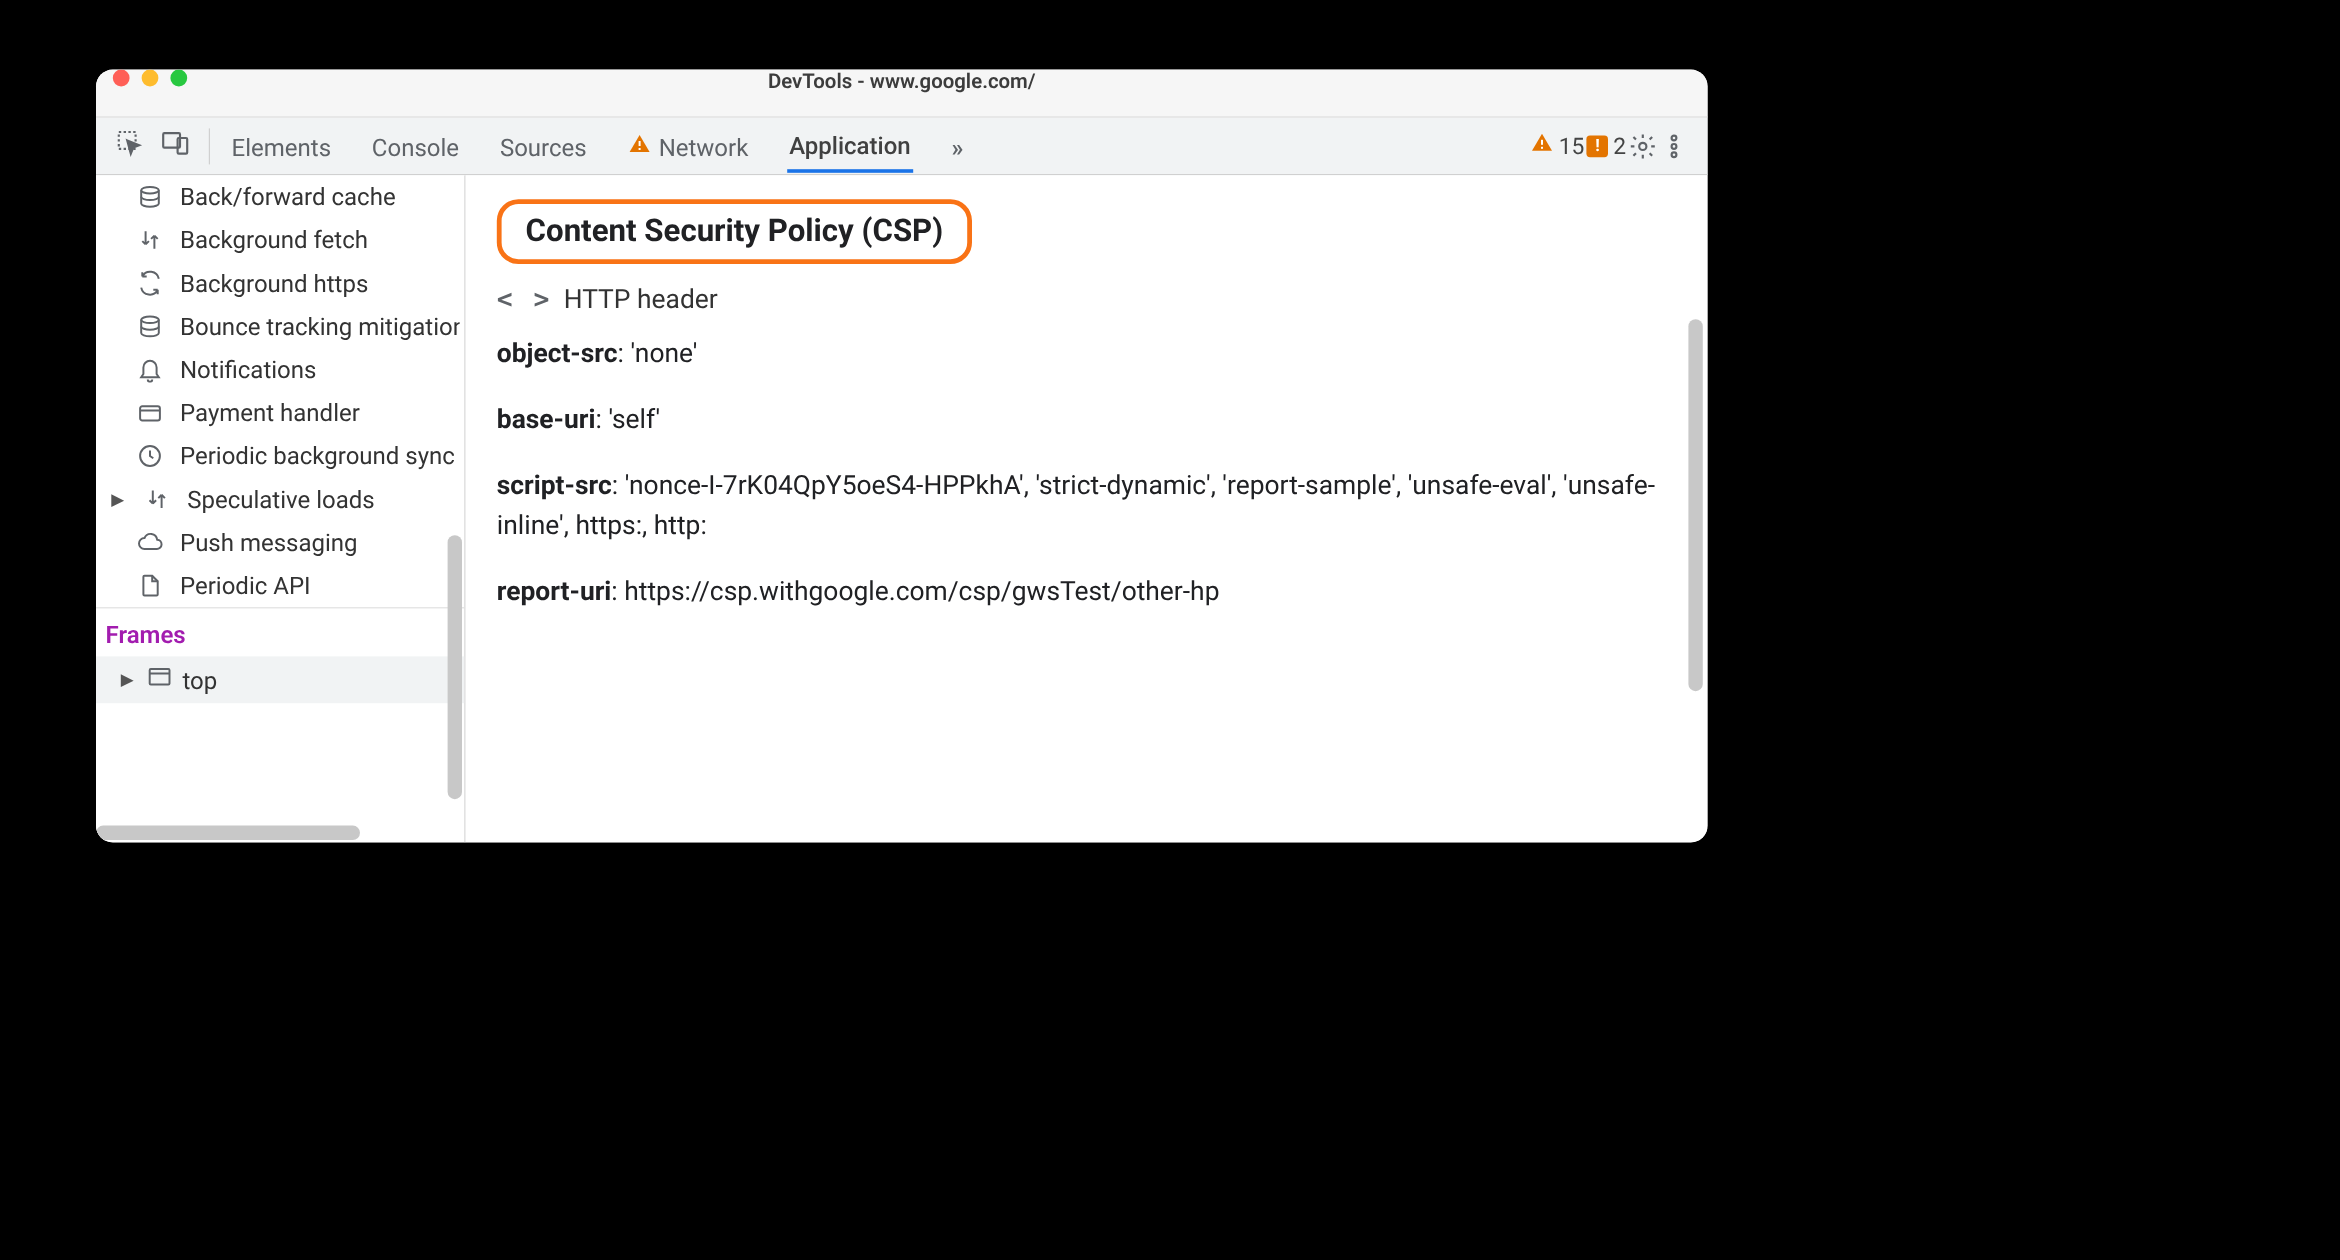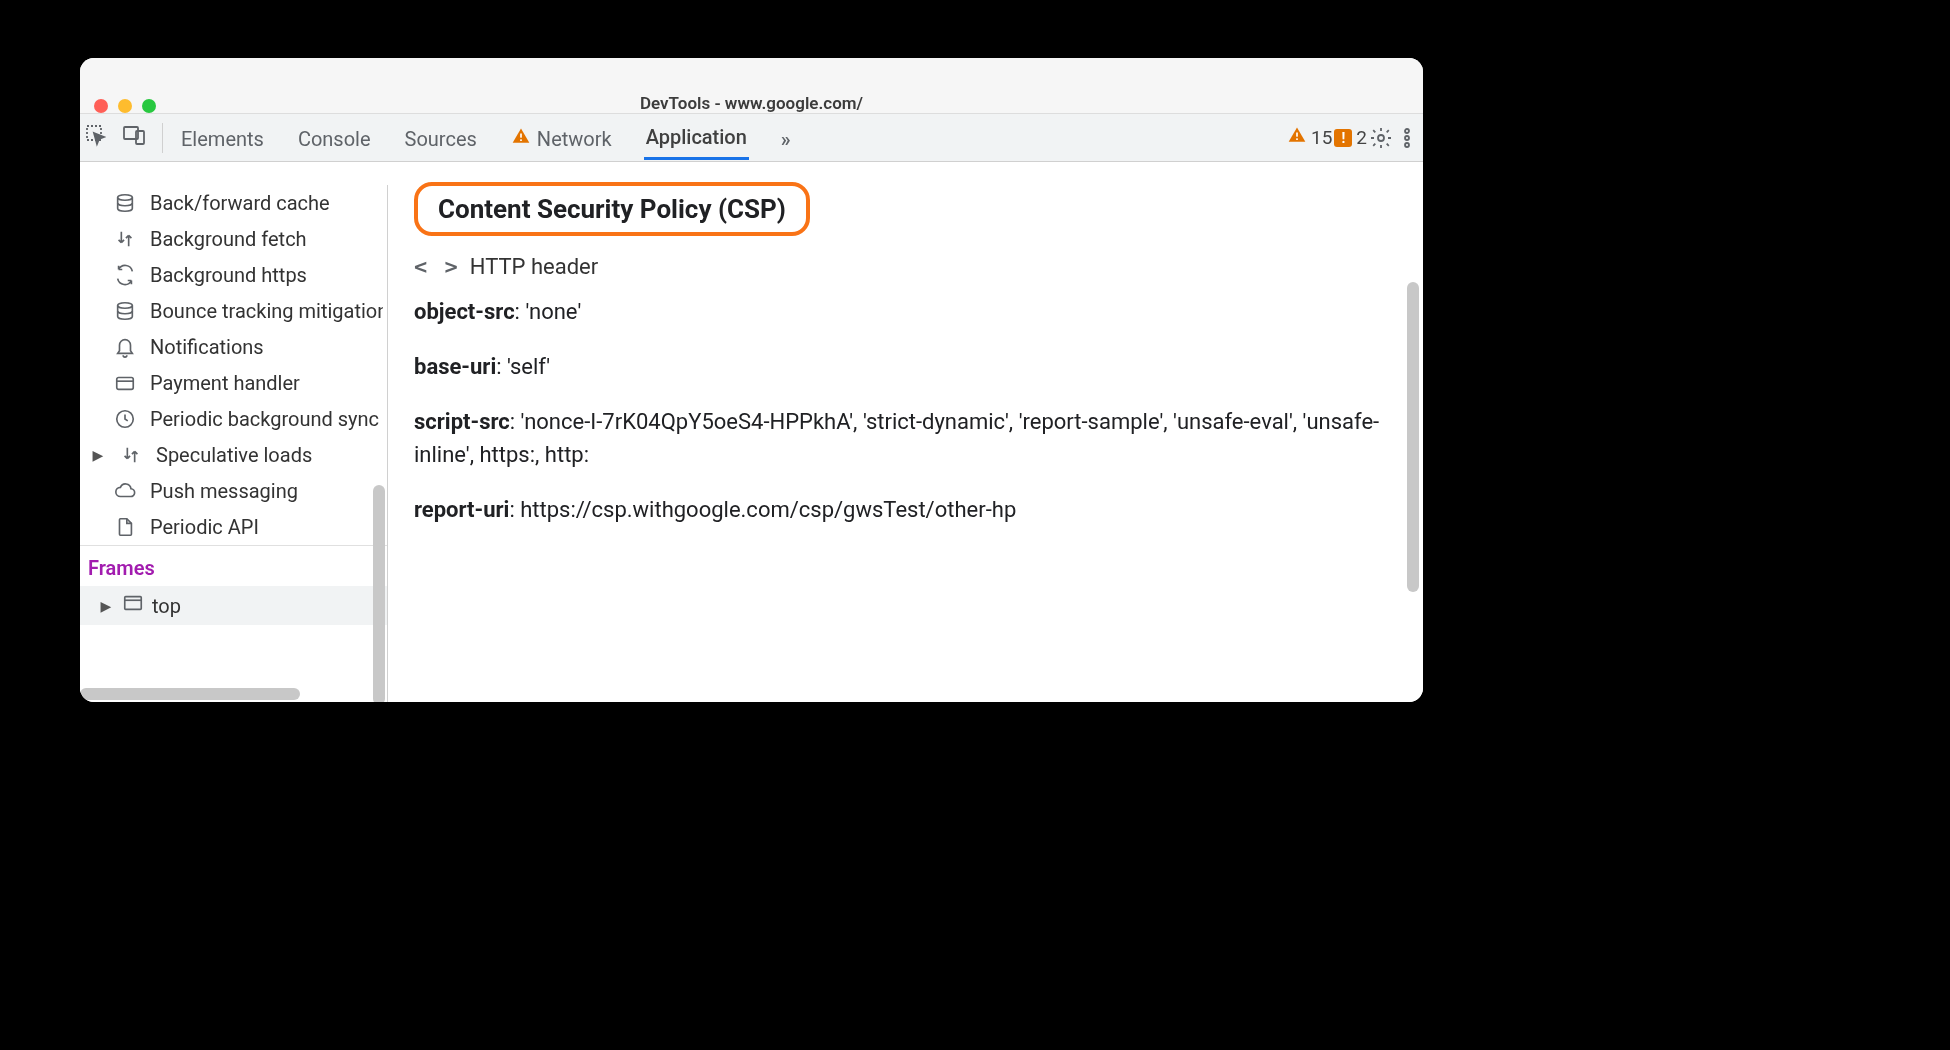--- a/index.html
+++ b/index.html
@@ -20,45 +20,45 @@
   height: 644px;
   background: #fff;
   border-radius: 14px;
   box-shadow: 0 8px 40px rgba(0,0,0,0.5);
   overflow: hidden;
   display: flex;
   flex-direction: column;
 }
 
 .titlebar {
-  height: 56px;
+  height: 40px;
   background: #f6f6f6;
   display: flex;
-  align-items: flex-end;
+  align-items: flex-start;
   padding: 0 14px;
   position: relative;
   border-bottom: 1px solid #ddd;
 }
 .traffic-lights { display: flex; gap: 10px; }
 .traffic-light { width: 14px; height: 14px; border-radius: 50%; }
 .tl-red { background: #ff5f57; }
 .tl-yellow { background: #febc2e; }
 .tl-green { background: #28c840; }
 .titlebar-title {
   position: absolute; left: 0; right: 0; text-align: center;
   font-size: 17px; font-weight: 600; color: #3c3c3c;
 }
 
 .toolbar {
   height: 48px;
   background: #f1f3f4;
   border-bottom: 1px solid #d0d0d0;
   display: flex;
   align-items: center;
-  padding: 0 4px;
+  padding: 0 16px;
   gap: 10px;
   font-size: 20px;
   color: #5f6368;
 }
 .toolbar-left { display: flex; align-items: center; gap: 14px; }
 .toolbar-divider { width: 1px; height: 30px; background: #d0d0d0; margin: 0 6px; }
 .toolbar-tabs { display: flex; align-items: center; gap: 30px; }
 .tab { cursor: pointer; padding: 10px 2px 8px 2px; display: flex; align-items: center; gap: 6px; white-space: nowrap; }
 .tab.active { color: #404040; border-bottom: 3px solid #1a73e8; font-weight: 500; }
 .toolbar-right { margin-left: auto; display: flex; align-items: center; gap: 2px; }
@@ -67,21 +67,21 @@
 .issues-box {
   display: inline-block; width: 18px; height: 18px; background: #e37400;
   color: #fff; font-size: 14px; font-weight: 700; text-align: center;
   line-height: 18px; border-radius: 3px;
 }
 .gear-icon, .kebab-icon { width: 24px; height: 24px; display: flex; align-items: center; justify-content: center; }
 
 .body-split { flex: 1; display: flex; overflow: hidden; position: relative; }
 .sidebar {
   width: 308px; background: #fff; border-right: 1px solid #d0d0d0;
-  overflow-y: auto; position: relative; font-size: 20px; color: #333; margin-top: 23px;
+  overflow-y: auto; position: relative; font-size: 20px; color: #333;
 }
 .sidebar-items { padding: 0; }
 .sidebar-item {
   display: flex; align-items: center; gap: 10px;
   padding: 6px 4px 6px 30px; cursor: pointer; white-space: nowrap;
   overflow: hidden;
 }
 .sidebar-item .icon-box { width: 30px; display: flex; align-items: center; justify-content: center; flex-shrink: 0; }
 .sidebar-item .label { overflow: hidden; text-overflow: clip; }
 .sidebar-item.has-arrow { padding-left: 10px; }

